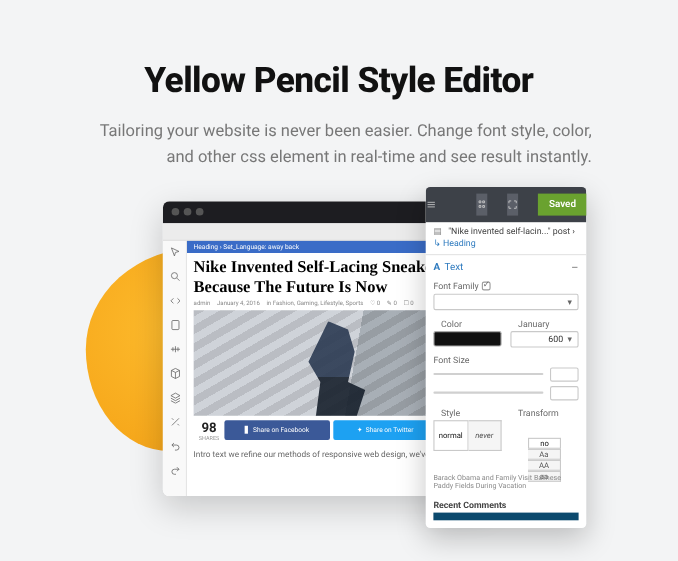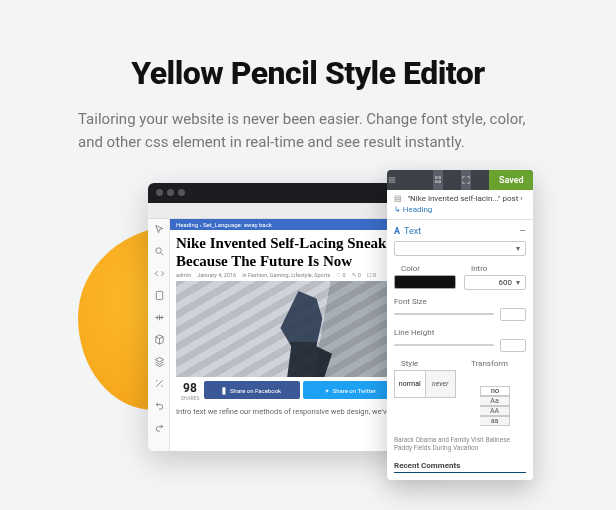--- a/index.html
+++ b/index.html
@@ -13,21 +13,21 @@
   }
   .hero-title {
     text-align: center;
     font-size: 32px;
     font-weight: 800;
     color: #111;
     margin-top: 54px;
     letter-spacing: -0.5px;
   }
   .hero-sub {
-    text-align: left;
+    text-align: right;
     margin: 16px auto 0;
     max-width: 460px;
     font-size: 15px;
     line-height: 1.55;
     color: #777;
   }
   .stage { position: relative; margin-top: 26px; height: 320px; }
   .blob {
     position: absolute;
     left: 78px; top: 44px;
@@ -126,21 +126,21 @@
     position: absolute;
     left: 387px; top: -11px;
     width: 146px; height: 310px;
     background:#fff;
     border-radius:4px;
     box-shadow: 0 10px 26px rgba(0,0,0,.22);
     overflow:hidden;
     font-size:9px; color:#444;
     z-index:3;
   }
-  .panel-top{height:20px;background:#3d4148;display:flex;align-items:center;gap:18px;}
+  .panel-top{height:32px;background:#3d4148;display:flex;align-items:center;gap:18px;}
   .panel-top .mini-btn{width:20px;height:20px;display:flex;align-items:center;justify-content:center;}
   .panel-top .mini-btn svg{width:10px;height:10px;stroke:#d0d0d0;fill:none;stroke-width:1.8;}
   .panel-top .grow{flex:1;}
   .panel-top .saved{background:#6aa22f;color:#fff;font-size:9px;height:20px;display:flex;align-items:center;padding:0 10px;font-weight:600;}
   .panel-top .grey{background:#5b5f68;}
   .crumb{padding:4px 7px 0;font-size:8px;}
   .crumb .page-icon{color:#888;margin-right:4px;}
   .crumb-l2{color:#2f7bbf;padding:2px 7px 5px;font-size:8px;}
   .sect{border-top:1px solid #e3e3e3;padding:5px 7px 4px;display:flex;align-items:center;justify-content:space-between;}
   .sect .nm{color:#2f7bbf;font-size:9px;display:flex;align-items:center;gap:4px;}
@@ -163,21 +163,21 @@
   .seg{display:flex;gap:0;margin:2px 7px 0;}
   .seg .s{
     flex:1;height:28px;border:1px solid #c9c9c9;background:#f5f5f5;
     display:flex;align-items:center;justify-content:center;font-size:7px;color:#555;
   }
   .seg .s + .s{border-left:none;}
   .seg .s.active{background:#fff;color:#111;}
   .seg .ic{font-style:italic;}
   .panel .bottom{position:absolute;left:0;right:0;bottom:0;padding:4px 7px 7px;}
   .tiny{font-size:6.5px;color:#8a8a8a;line-height:1.3;margin-top:6px;}
-  .rc-hd{font-size:8px;font-weight:700;border-bottom:1px solid #0c4a6e;margin-top:8px;padding-bottom:2px;}
+  .rc-hd{font-size:8px;font-weight:700;border-bottom:7px solid #0c4a6e;margin-top:8px;padding-bottom:2px;}
 </style>
 </head>
 <body>
 
 <h1 class="hero-title">Yellow Pencil Style Editor</h1>
 <p class="hero-sub">Tailoring your website is never been easier. Change font style, color, and other css element in real-time and see result instantly.</p>
 
 <div class="stage">
   <div class="blob"></div>
 
@@ -318,45 +318,48 @@
     <div class="crumb-l2">↳ <span>Heading</span></div>
 
     <div class="sect">
       <span class="nm">
           <span style="font-weight:700;color:#2f7bbf;">A</span>
           <span>Text</span>
         </span>
       <span class="toggle">−</span>
     </div>
 
+    <div class="field-lbl">
+      <span>Font Family</span>
+      <span class="chk"></span>
+    </div>
     <div class="select">
         <span class="caret">▾</span>
       </div>
 
     <div class="row2">
       <div>
         <div class="field-lbl">Color</div>
         <div class="swatch"></div>
       </div>
       <div>
-        <div class="field-lbl">Intro</div>
+        <div class="field-lbl">January</div>
         <div class="select" style="margin:0;">
             <span>600</span>
             <span class="caret">▾</span>
           </div>
       </div>
     </div>
 
     <div class="field-lbl" style="margin-top:4px;">Font Size</div>
     <div class="slider-row">
       <div class="slider"></div>
       <div class="chip"></div>
     </div>
 
-    <div class="field-lbl">Line Height</div>
     <div class="slider-row">
       <div class="slider"></div>
       <div class="chip"></div>
     </div>
 
     <div class="row2">
       <div>
         <div class="field-lbl">Style</div>
         <div class="seg" style="margin:0;">
           <div class="s active">normal</div>

